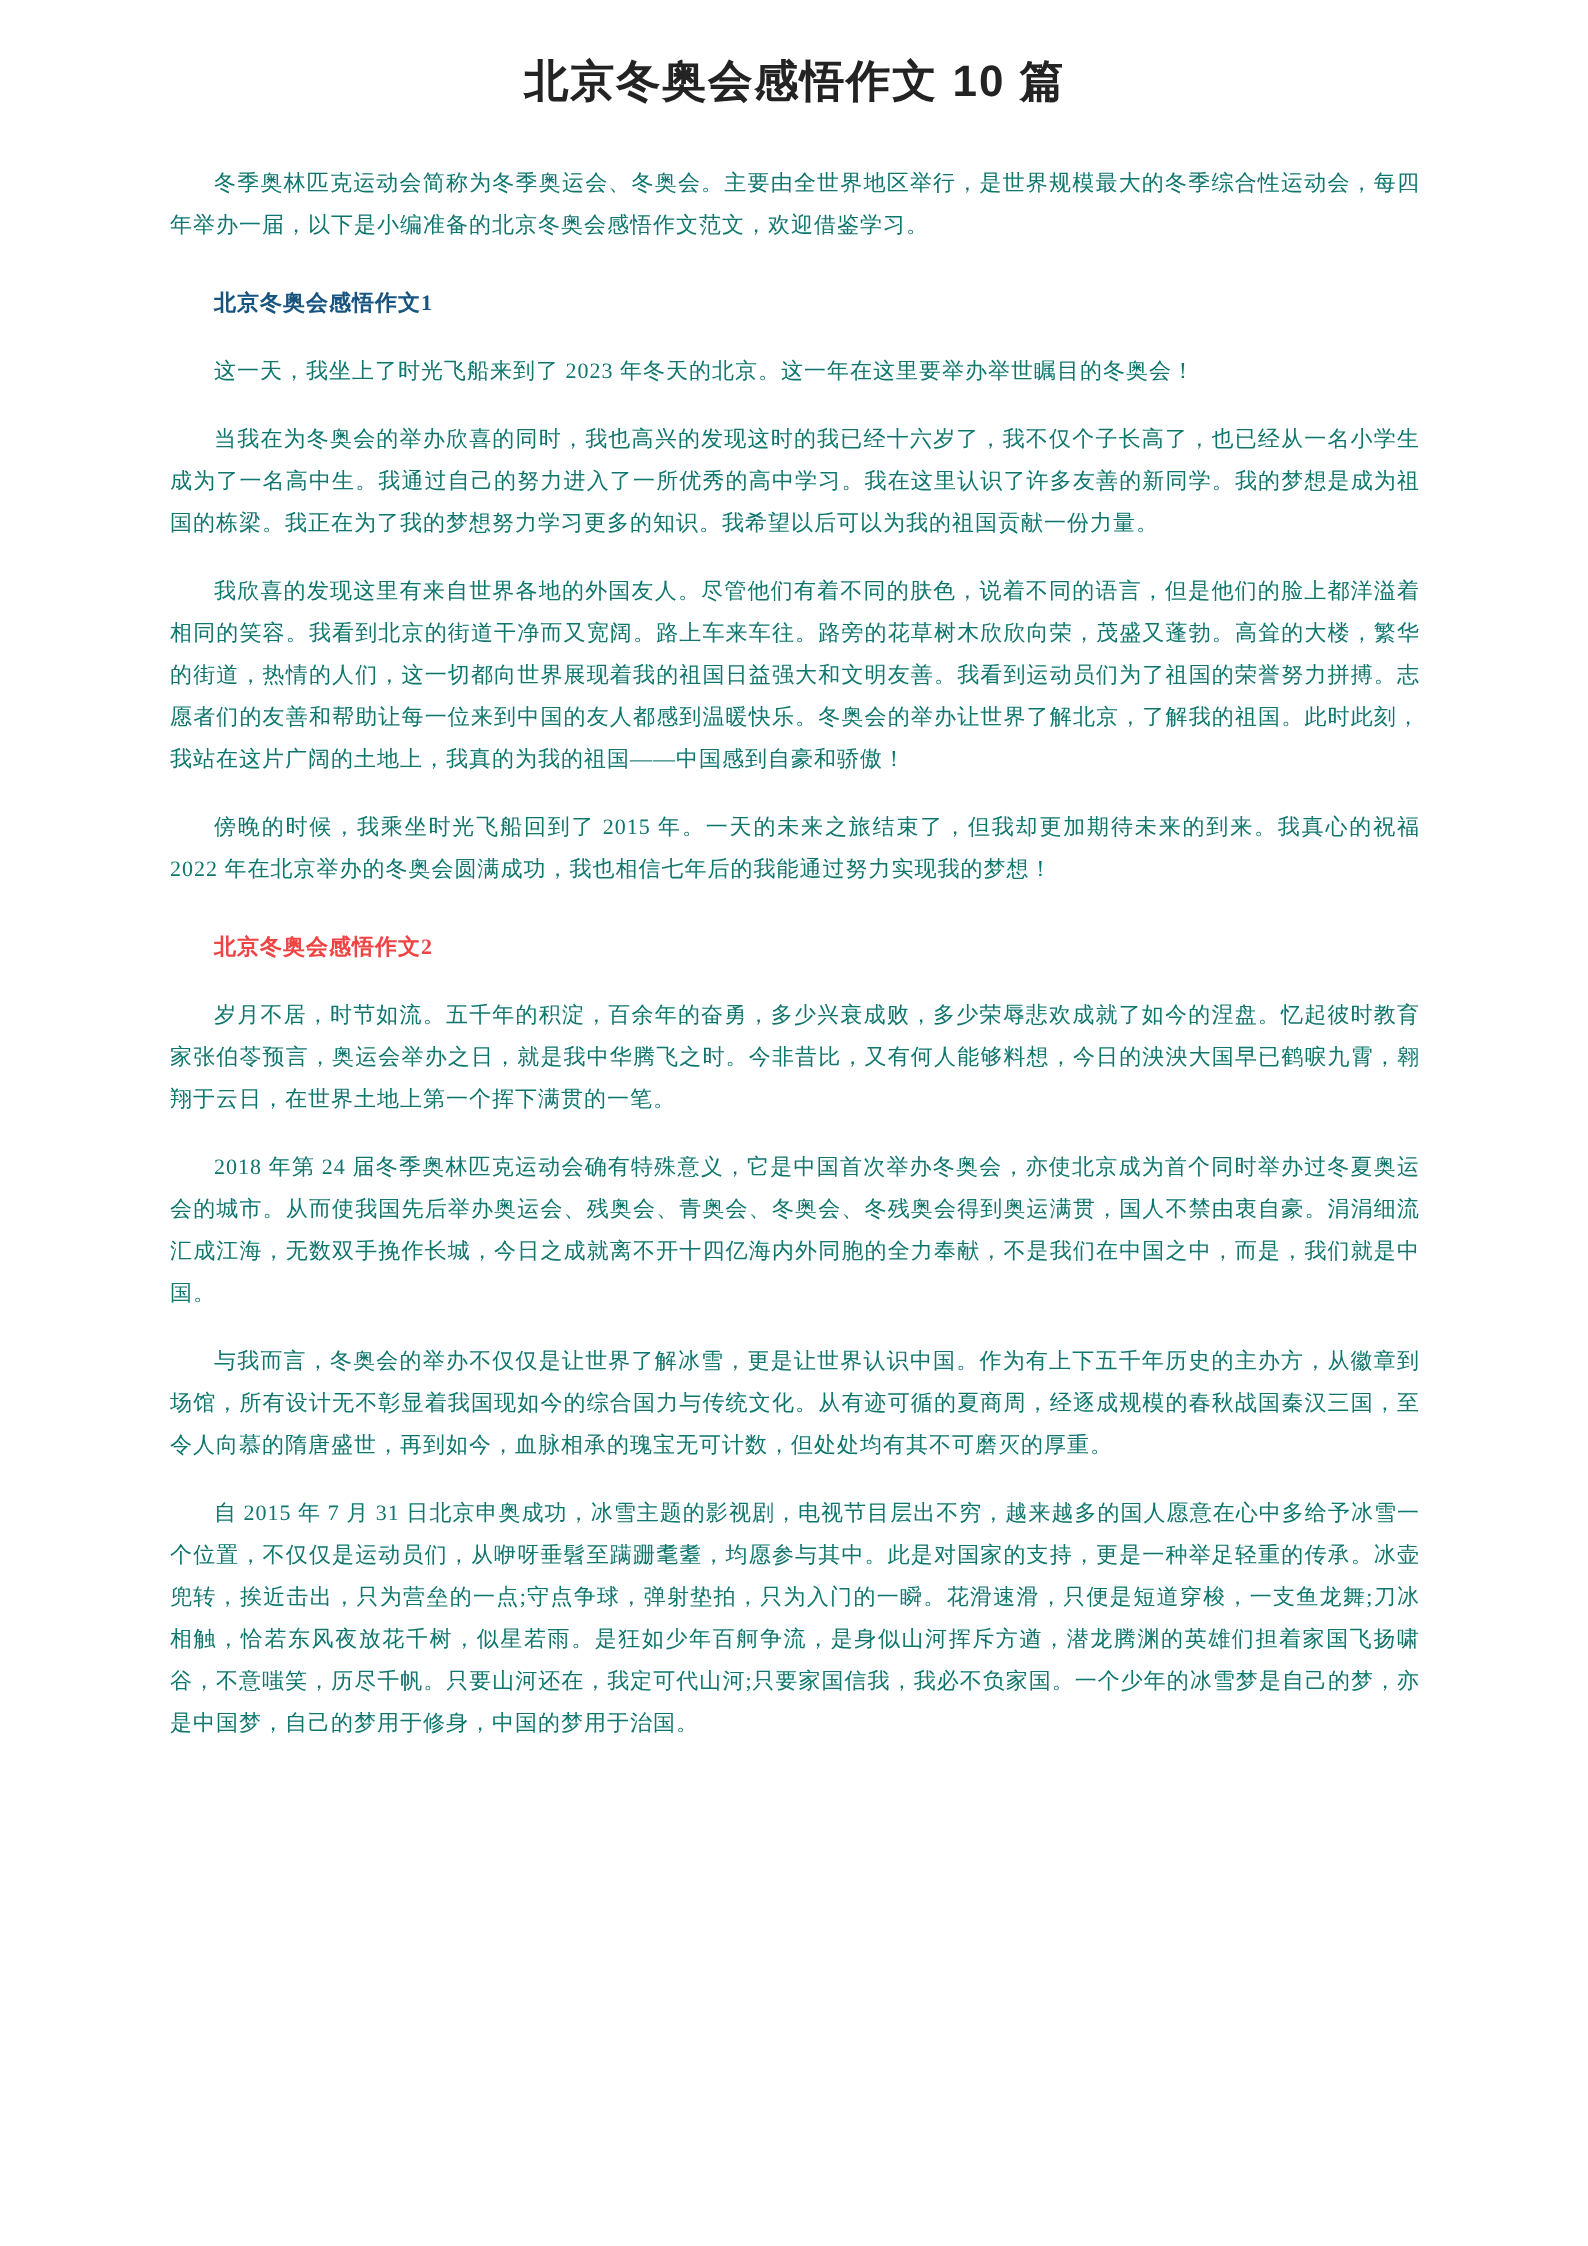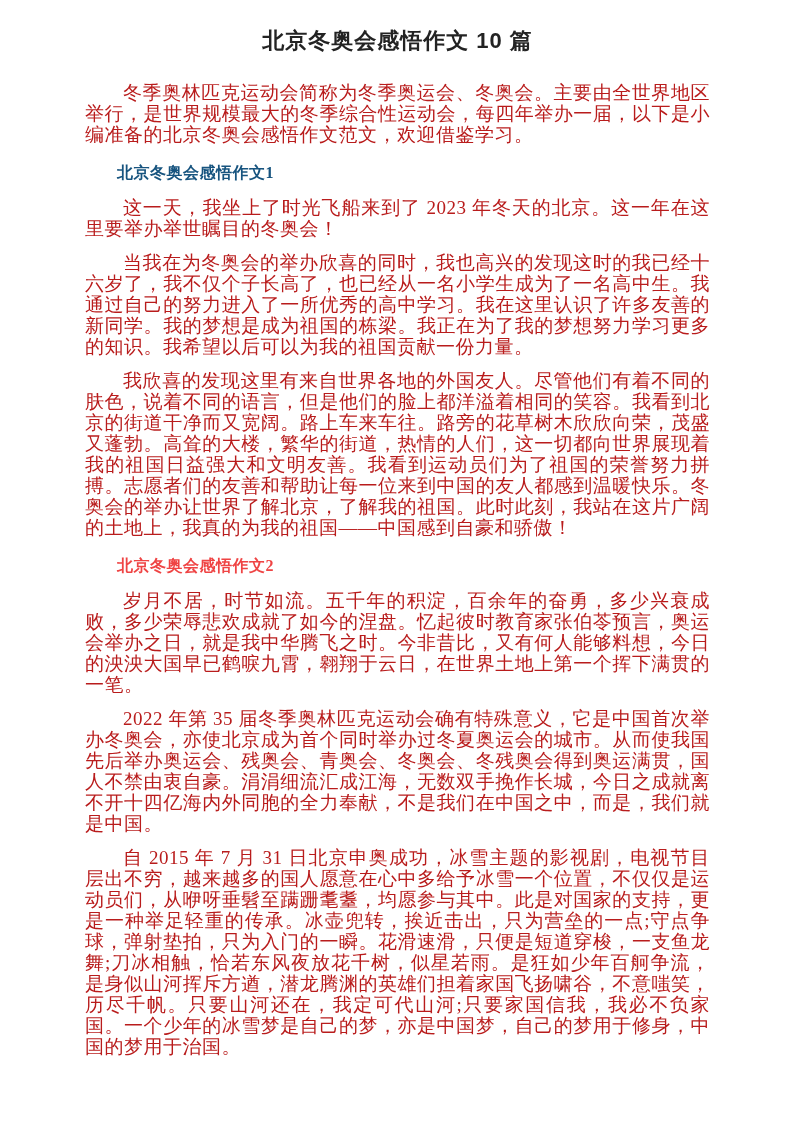--- a/index.html
+++ b/index.html
@@ -22,47 +22,49 @@
     margin: 0 0 26px 0;
     text-align: center;
     font-family: "Liberation Sans", "DejaVu Sans", sans-serif;
     font-size: 22px;
     font-weight: 700;
     color: #232323;
     letter-spacing: 1px;
   }
   .para {
     margin: 0 0 13px 0;
-    font-size: 19px;
+    font-size: 11px;
     line-height: 21px;
-    color: #b91c1c;
+    color: #0f766e;
     text-indent: 2em;
     text-align: justify;
     letter-spacing: 0.5px;
   }
   .section-heading {
     margin: 19px 0 15px 0;
-    font-size: 16px;
+    font-size: 11px;
     line-height: 18px;
     font-weight: 700;
     text-indent: 2em;
     letter-spacing: 0.5px;
   }
 </style>
 </head>
 <body>
 
 <div class="page">
   <h1 class="doc-title">北京冬奥会感悟作文 10 篇</h1>
 
   <p class="para">冬季奥林匹克运动会简称为冬季奥运会、冬奥会。主要由全世界地区举行，是世界规模最大的冬季综合性运动会，每四年举办一届，以下是小编准备的北京冬奥会感悟作文范文，欢迎借鉴学习。</p>
 
   <div>
       <h2 class="section-heading" style="color: rgb(23, 84, 127);">北京冬奥会感悟作文1</h2>
       <p class="para">这一天，我坐上了时光飞船来到了 2023 年冬天的北京。这一年在这里要举办举世瞩目的冬奥会！</p>
       <p class="para">当我在为冬奥会的举办欣喜的同时，我也高兴的发现这时的我已经十六岁了，我不仅个子长高了，也已经从一名小学生成为了一名高中生。我通过自己的努力进入了一所优秀的高中学习。我在这里认识了许多友善的新同学。我的梦想是成为祖国的栋梁。我正在为了我的梦想努力学习更多的知识。我希望以后可以为我的祖国贡献一份力量。</p>
       <p class="para">我欣喜的发现这里有来自世界各地的外国友人。尽管他们有着不同的肤色，说着不同的语言，但是他们的脸上都洋溢着相同的笑容。我看到北京的街道干净而又宽阔。路上车来车往。路旁的花草树木欣欣向荣，茂盛又蓬勃。高耸的大楼，繁华的街道，热情的人们，这一切都向世界展现着我的祖国日益强大和文明友善。我看到运动员们为了祖国的荣誉努力拼搏。志愿者们的友善和帮助让每一位来到中国的友人都感到温暖快乐。冬奥会的举办让世界了解北京，了解我的祖国。此时此刻，我站在这片广阔的土地上，我真的为我的祖国——中国感到自豪和骄傲！</p>
+      <p class="para">傍晚的时候，我乘坐时光飞船回到了 2015 年。一天的未来之旅结束了，但我却更加期待未来的到来。我真心的祝福 2022 年在北京举办的冬奥会圆满成功，我也相信七年后的我能通过努力实现我的梦想！</p>
       <h2 class="section-heading" style="color: #ef4444;">北京冬奥会感悟作文2</h2>
       <p class="para">岁月不居，时节如流。五千年的积淀，百余年的奋勇，多少兴衰成败，多少荣辱悲欢成就了如今的涅盘。忆起彼时教育家张伯苓预言，奥运会举办之日，就是我中华腾飞之时。今非昔比，又有何人能够料想，今日的泱泱大国早已鹤唳九霄，翱翔于云日，在世界土地上第一个挥下满贯的一笔。</p>
-      <p class="para">2022 年第 35 届冬季奥林匹克运动会确有特殊意义，它是中国首次举办冬奥会，亦使北京成为首个同时举办过冬夏奥运会的城市。从而使我国先后举办奥运会、残奥会、青奥会、冬奥会、冬残奥会得到奥运满贯，国人不禁由衷自豪。涓涓细流汇成江海，无数双手挽作长城，今日之成就离不开十四亿海内外同胞的全力奉献，不是我们在中国之中，而是，我们就是中国。</p>
+      <p class="para">2018 年第 24 届冬季奥林匹克运动会确有特殊意义，它是中国首次举办冬奥会，亦使北京成为首个同时举办过冬夏奥运会的城市。从而使我国先后举办奥运会、残奥会、青奥会、冬奥会、冬残奥会得到奥运满贯，国人不禁由衷自豪。涓涓细流汇成江海，无数双手挽作长城，今日之成就离不开十四亿海内外同胞的全力奉献，不是我们在中国之中，而是，我们就是中国。</p>
+      <p class="para">与我而言，冬奥会的举办不仅仅是让世界了解冰雪，更是让世界认识中国。作为有上下五千年历史的主办方，从徽章到场馆，所有设计无不彰显着我国现如今的综合国力与传统文化。从有迹可循的夏商周，经逐成规模的春秋战国秦汉三国，至令人向慕的隋唐盛世，再到如今，血脉相承的瑰宝无可计数，但处处均有其不可磨灭的厚重。</p>
       <p class="para">自 2015 年 7 月 31 日北京申奥成功，冰雪主题的影视剧，电视节目层出不穷，越来越多的国人愿意在心中多给予冰雪一个位置，不仅仅是运动员们，从咿呀垂髫至蹒跚耄耋，均愿参与其中。此是对国家的支持，更是一种举足轻重的传承。冰壶兜转，挨近击出，只为营垒的一点;守点争球，弹射垫拍，只为入门的一瞬。花滑速滑，只便是短道穿梭，一支鱼龙舞;刀冰相触，恰若东风夜放花千树，似星若雨。是狂如少年百舸争流，是身似山河挥斥方遒，潜龙腾渊的英雄们担着家国飞扬啸谷，不意嗤笑，历尽千帆。只要山河还在，我定可代山河;只要家国信我，我必不负家国。一个少年的冰雪梦是自己的梦，亦是中国梦，自己的梦用于修身，中国的梦用于治国。</p>
     </div>
 </div>
 
 </body></html>

